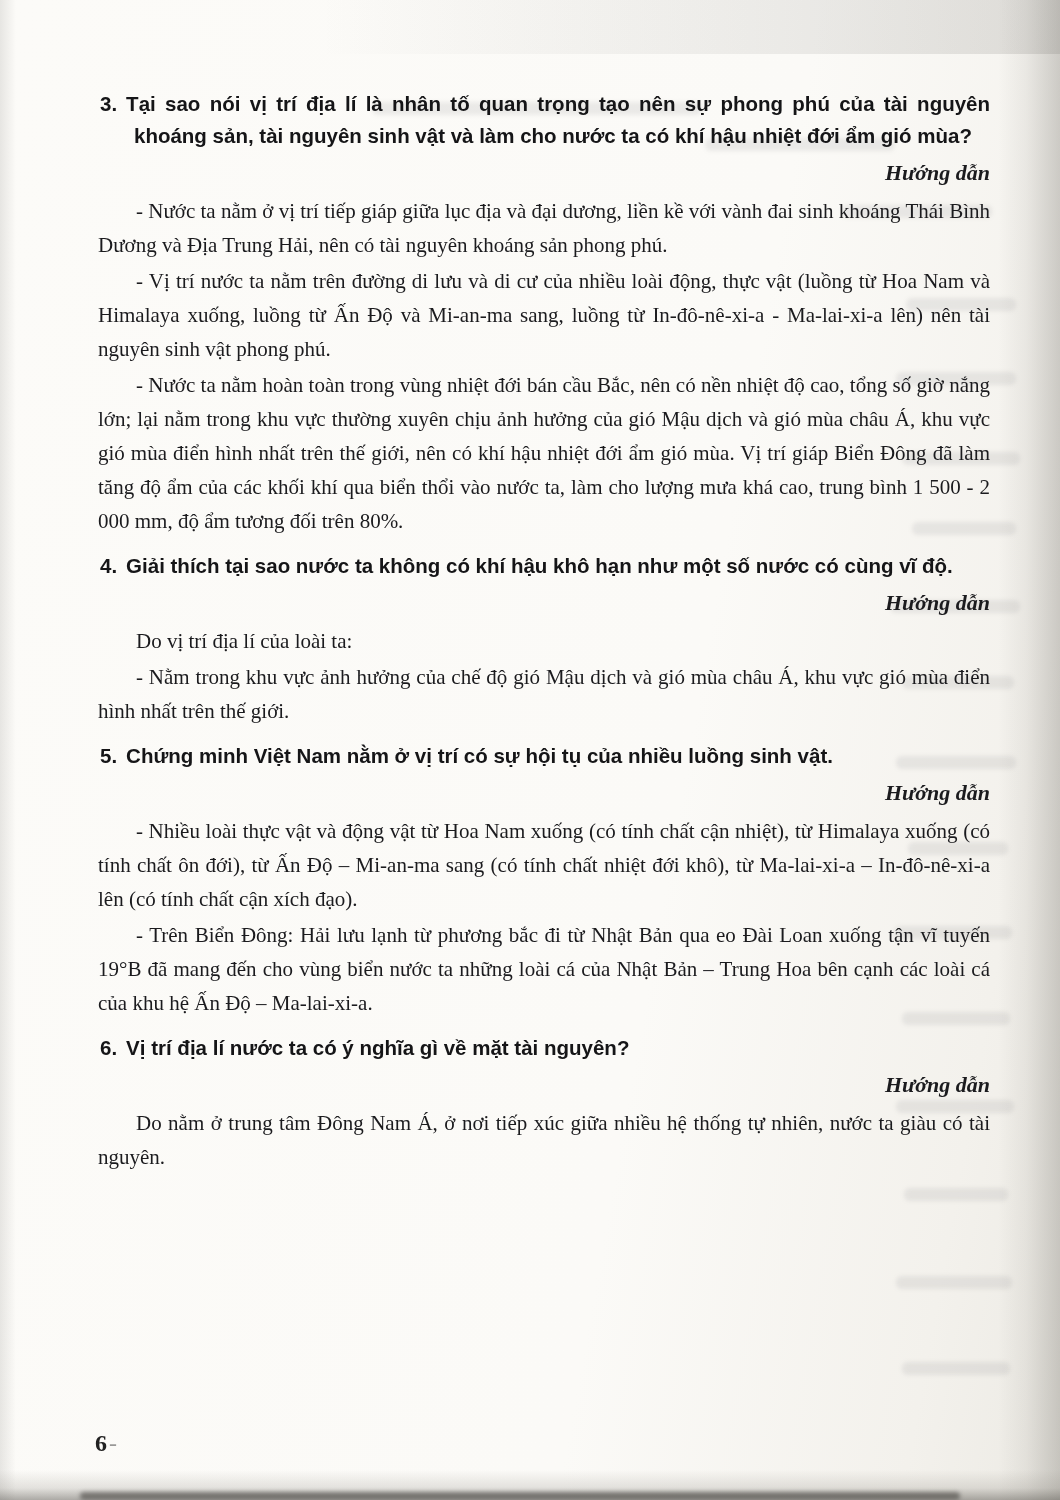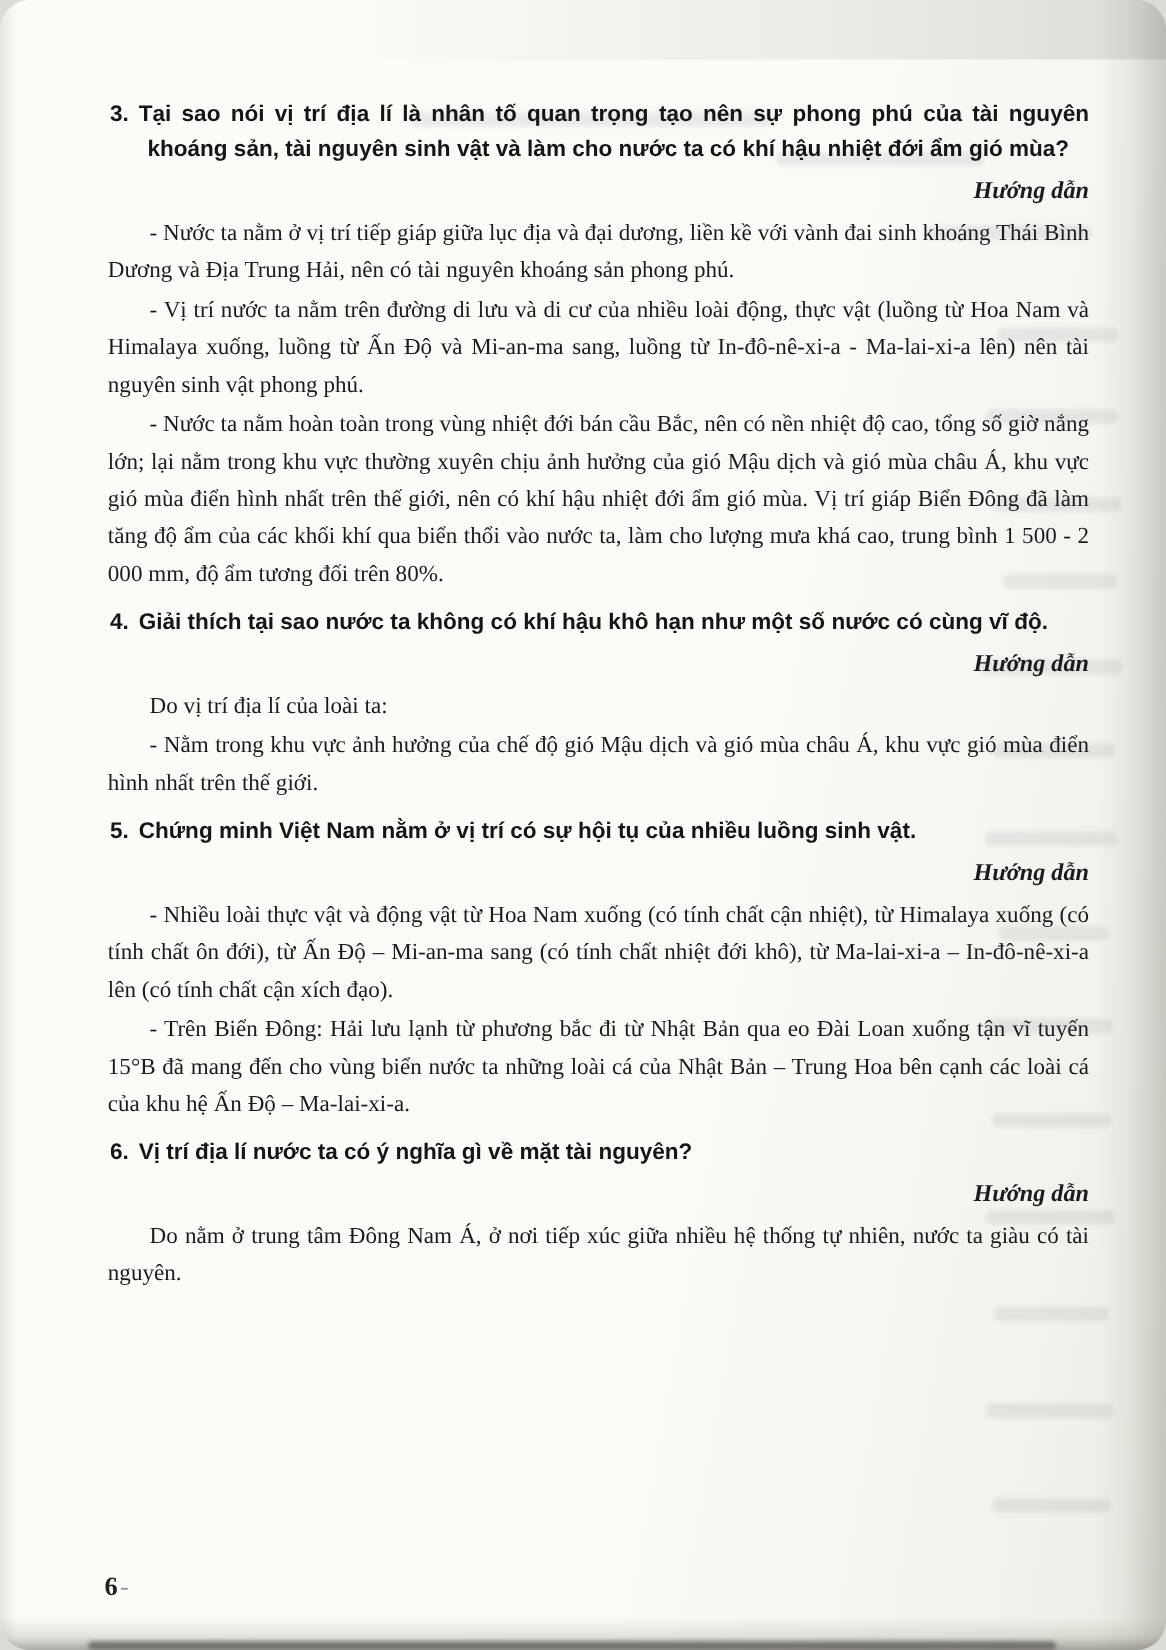--- a/index.html
+++ b/index.html
@@ -6,21 +6,20 @@
   body {
     width: 1060px; height: 1500px;
     background: #dddbd6;
     font-family: "Liberation Serif", serif;
   }
   .page {
     position: relative;
     width: 1060px; height: 1500px;
     overflow: hidden;
     background: linear-gradient(100deg, #fcfbf8 0%, #fbfaf7 62%, #f3f1ec 88%, #eceae4 100%);
-    border-radius: 27px;
   }
   
   .scan-edge-right {
     position: absolute; top: 0; right: 0; width: 62px; height: 100%;
     background: linear-gradient(to right, rgba(125,122,115,0) 0%, rgba(125,122,115,0.10) 45%, rgba(110,107,100,0.30) 100%);
     pointer-events: none;
   }
   .scan-edge-top {
     position: absolute; top: 0; left: 0; width: 100%; height: 54px;
     background: linear-gradient(to right, rgba(0,0,0,0) 30%, rgba(90,88,84,0.10) 75%, rgba(90,88,84,0.16) 100%);
@@ -123,21 +122,21 @@
           <p class="body-para">Do vị trí địa lí của loài ta:</p>
           <p class="body-para">- Nằm trong khu vực ảnh hưởng của chế độ gió Mậu dịch và gió mùa châu Á, khu vực gió mùa điển hình nhất trên thế giới.</p>
         </div>
   </section>
 
   <section class="qa-section">
     <p class="question"><span class="q-num">5.</span><span class="q-text">Chứng minh Việt Nam nằm ở vị trí có sự hội tụ của nhiều luồng sinh vật.</span></p>
     <p class="guide">Hướng dẫn</p>
     <div class="paras">
           <p class="body-para">- Nhiều loài thực vật và động vật từ Hoa Nam xuống (có tính chất cận nhiệt), từ Himalaya xuống (có tính chất ôn đới), từ Ấn Độ – Mi-an-ma sang (có tính chất nhiệt đới khô), từ Ma-lai-xi-a – In-đô-nê-xi-a lên (có tính chất cận xích đạo).</p>
-          <p class="body-para">- Trên Biển Đông: Hải lưu lạnh từ phương bắc đi từ Nhật Bản qua eo Đài Loan xuống tận vĩ tuyến 15°B đã mang đến cho vùng biển nước ta những loài cá của Nhật Bản – Trung Hoa bên cạnh các loài cá của khu hệ Ấn Độ – Ma-lai-xi-a.</p>
+          <p class="body-para">- Trên Biển Đông: Hải lưu lạnh từ phương bắc đi từ Nhật Bản qua eo Đài Loan xuống tận vĩ tuyến 19°B đã mang đến cho vùng biển nước ta những loài cá của Nhật Bản – Trung Hoa bên cạnh các loài cá của khu hệ Ấn Độ – Ma-lai-xi-a.</p>
         </div>
   </section>
 
   <section class="qa-section">
     <p class="question"><span class="q-num">6.</span><span class="q-text">Vị trí địa lí nước ta có ý nghĩa gì về mặt tài nguyên?</span></p>
     <p class="guide">Hướng dẫn</p>
     <div class="paras">
           <p class="body-para">Do nằm ở trung tâm Đông Nam Á, ở nơi tiếp xúc giữa nhiều hệ thống tự nhiên, nước ta giàu có tài nguyên.</p>
         </div>
   </section>

